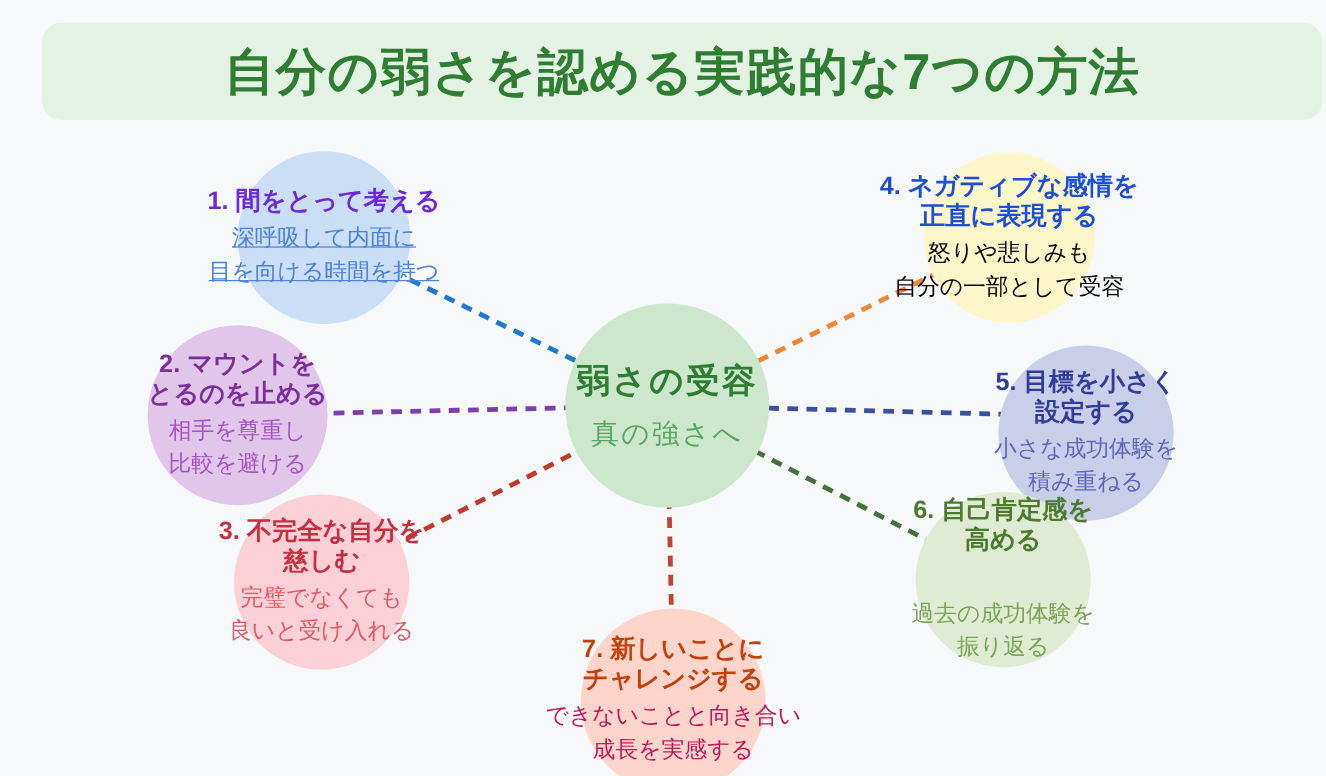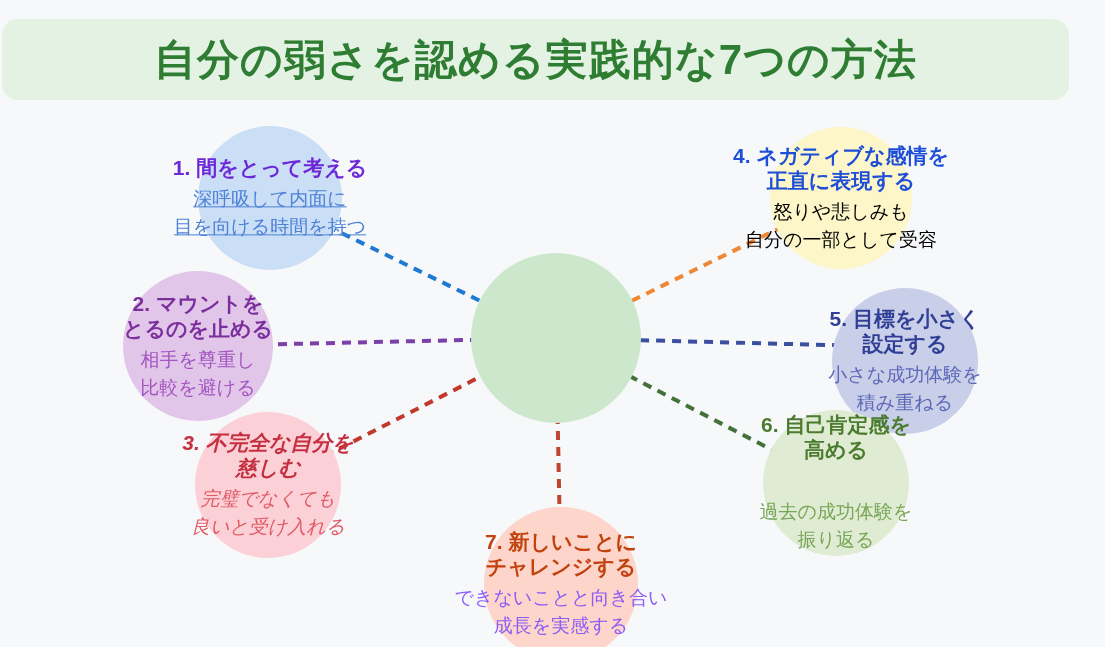--- a/index.html
+++ b/index.html
@@ -8,21 +8,21 @@
     font-family:"Liberation Sans","DejaVu Sans",sans-serif;
     -webkit-font-smoothing:antialiased;
   }
   .stage{
     position:relative;
     width:1105px;height:647px;
     overflow:hidden;
     background:#f6f8fa;
   }
   .title-bar{
-    position:absolute;left:2px;top:19px;
+    position:absolute;left:35px;top:19px;
     width:1067px;height:81px;
     border-radius:16px;
     display:flex;align-items:center;justify-content:center;
   }
   .title{
     margin:0;
     font-size:42px;
     font-weight:bold;
     letter-spacing:1px;
     white-space:nowrap;
@@ -42,21 +42,21 @@
   }
   .node-desc{
     font-size:19px;line-height:1.45;
     margin-top:5px;white-space:pre-line;
   }
   .center-title{font-size:28px;font-weight:bold;letter-spacing:2px;}
   .center-sub{font-size:23px;letter-spacing:2px;margin-top:10px;}
 
   .n1{left:198px;top:126px;width:144px;height:144px;}
   .n2{left:123px;top:271px;width:150px;height:150px;}
-  .n3{left:195px;top:412px;width:146px;height:146px;font-style:italic;}
+  .n3{left:195px;top:412px;width:146px;height:146px;}
   .n4{left:770px;top:127px;width:142px;height:142px;}
   .n5{left:832px;top:288px;width:146px;height:146px;}
   .n6{left:763px;top:410px;width:146px;height:146px;}
   .n7{left:484px;top:507px;width:154px;height:154px;}
   .center-node{left:471px;top:253px;width:170px;height:170px;}
 </style>
 </head>
 <body>
 
 <div class="stage">
@@ -70,20 +70,24 @@
     <line class="connector" x1="198" y1="346" x2="556" y2="338" stroke="#7d3fa8"></line>
     <line class="connector" x1="268" y1="485" x2="556" y2="338" stroke="#c0392b"></line>
     <line class="connector" x1="841" y1="198" x2="556" y2="338" stroke="#ef8733"></line>
     <line class="connector" x1="905" y1="347" x2="556" y2="338" stroke="#3b4fa0"></line>
     <line class="connector" x1="836" y1="483" x2="556" y2="338" stroke="#44703a"></line>
     <line class="connector" x1="561" y1="584" x2="556" y2="338" stroke="#bf4530"></line>
   </svg>
 
   <div class="node center-node">
     <div class="circle" style="background: rgb(205, 231, 205);"></div>
+    <div class="label">
+      <div class="center-title" style="color: rgb(46, 125, 50);">弱さの受容</div>
+      <div class="center-sub" style="color: rgb(89, 167, 94);">真の強さへ</div>
+    </div>
   </div>
 
   <div class="node n1">
     <div class="circle" style="background: rgb(202, 222, 245);"></div>
     <div class="label">
       <div class="node-title" style="color: #6d28d9;">1. 間をとって考える</div>
       <div class="node-desc" style="color: rgb(77, 130, 214); text-decoration: underline;">深呼吸して内面に
 目を向ける時間を持つ</div>
     </div>
   </div>
@@ -136,18 +140,18 @@
       <div class="node-desc" style="color: rgb(120, 165, 87); margin-top: 36px;">過去の成功体験を
 振り返る</div>
     </div>
   </div>
 
   <div class="node n7">
     <div class="circle" style="background: rgb(253, 213, 202);"></div>
     <div class="label">
       <div class="node-title" style="color: #c2410c;">7. 新しいことに
 チャレンジする</div>
-      <div class="node-desc" style="color: #8b5cf6;">できないことと向き合い
+      <div class="node-desc" style="color: #be185d;">できないことと向き合い
 成長を実感する</div>
     </div>
   </div>
 
 </div>
 
 </body></html>

